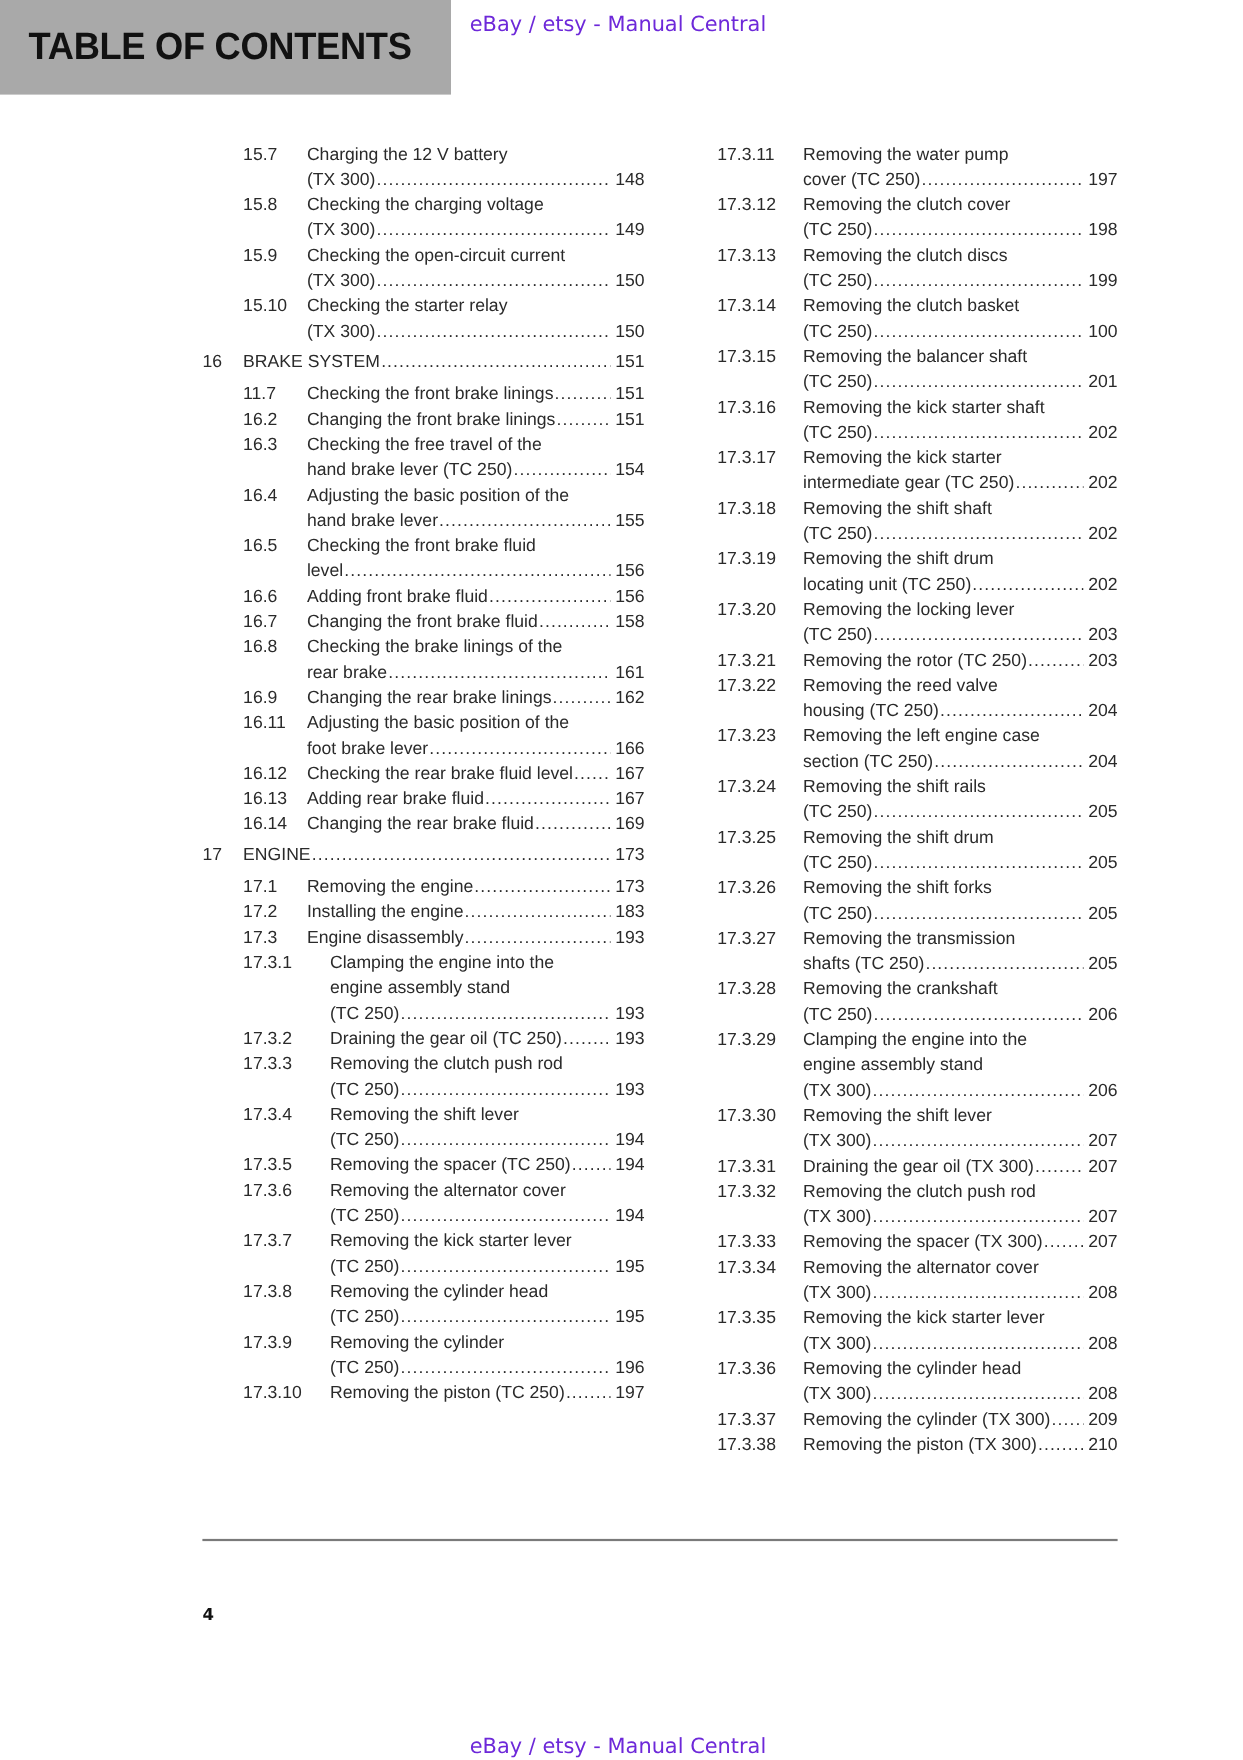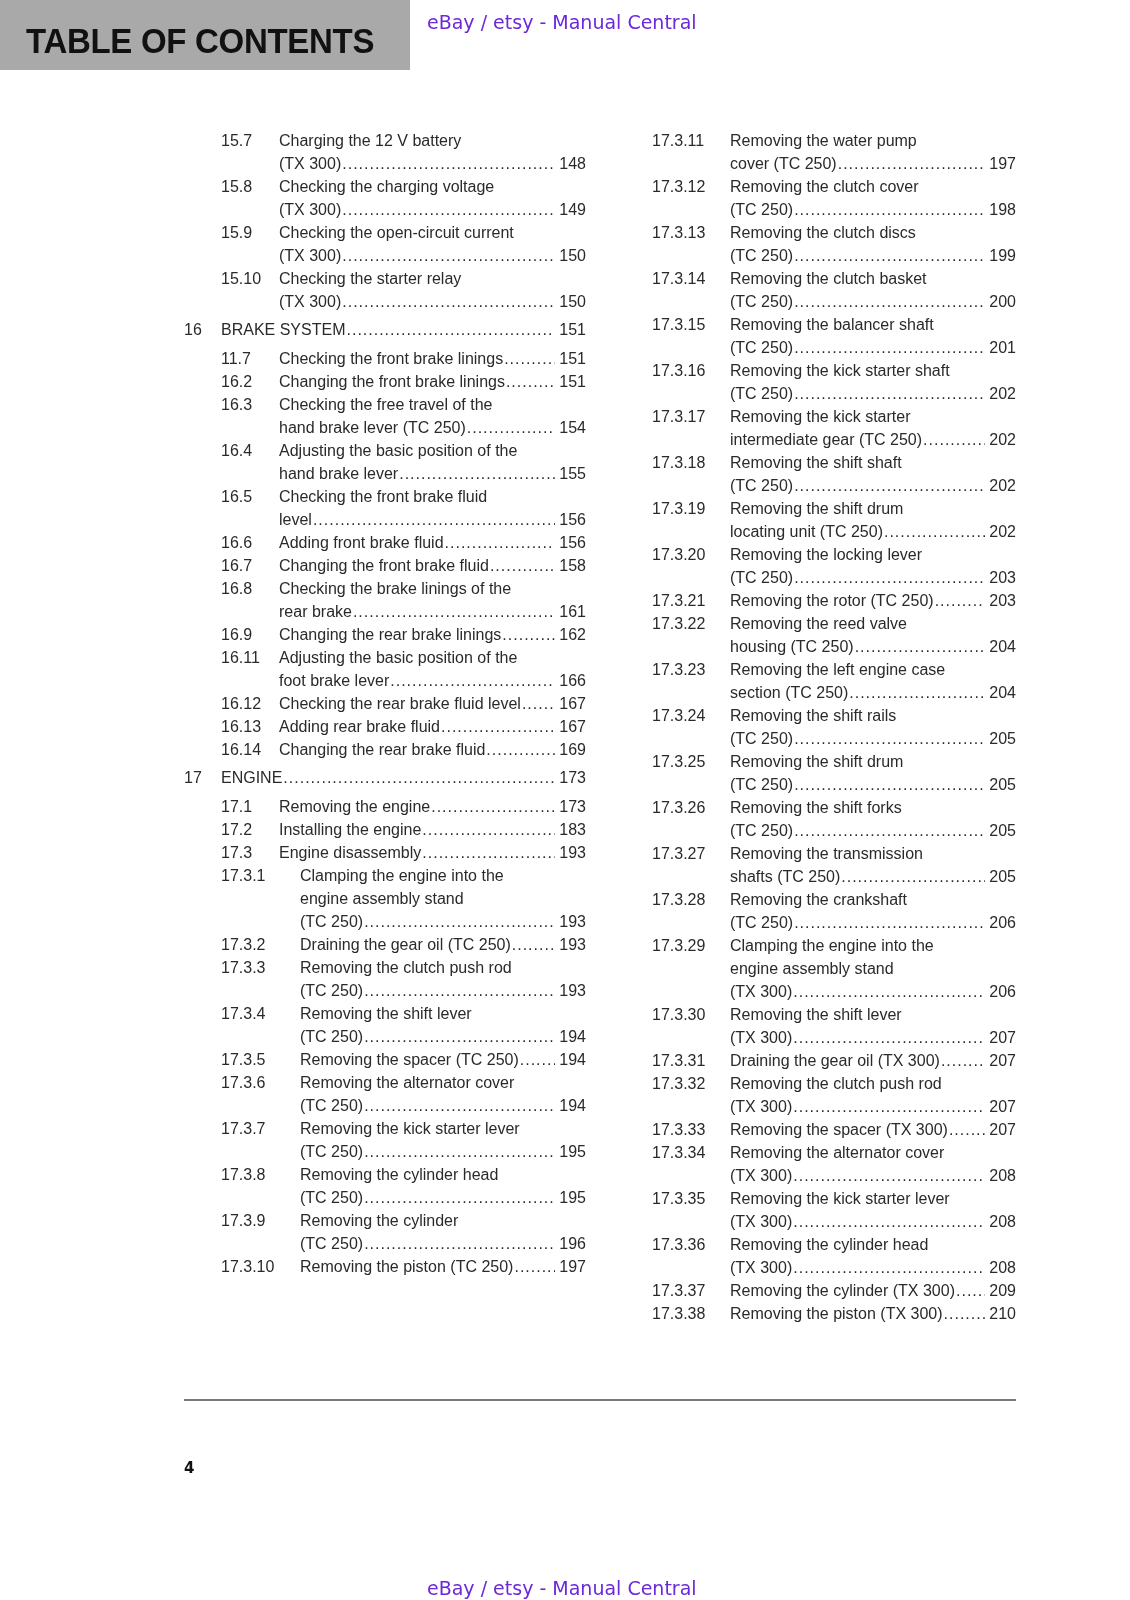--- a/index.html
+++ b/index.html
@@ -2,21 +2,21 @@
 <html><head>
 <meta charset="utf-8">
 <style>
   html, body { margin: 0; padding: 0; }
   body {
     width: 1130px; height: 1600px; position: relative; overflow: hidden;
     background: #ffffff; color: #2a2a2a;
     font-family: "Liberation Sans", sans-serif;
   }
   .header-box {
-    position: absolute; left: 0; top: 0; width: 410px; height: 70px;
+    position: absolute; left: 0; top: 0; width: 410px; height: 86px;
     background: #a9a9a9;
   }
   .header-title {
     position: absolute; left: 26px; top: 22px;
     font-family: "Liberation Sans", sans-serif; font-weight: bold;
     font-size: 33px; color: #111; letter-spacing: -0.3px;
     transform: scaleY(1.05); transform-origin: left top;
   }
   .watermark {
     position: absolute; font-family: "DejaVu Sans", sans-serif;
@@ -488,21 +488,21 @@
     </div>
     <div class="entry lvl3">
       <span class="num">17.3.14</span>
       <span class="lines">
         <span class="line">
           <span class="text">Removing the clutch basket</span>
         </span>
         <span class="line">
           <span class="text">(TC 250)</span>
           <span class="leader"></span>
-          <span class="page">200</span>
+          <span class="page">100</span>
         </span>
       </span>
     </div>
     <div class="entry lvl3">
       <span class="num">17.3.15</span>
       <span class="lines">
         <span class="line">
           <span class="text">Removing the balancer shaft</span>
         </span>
         <span class="line">

